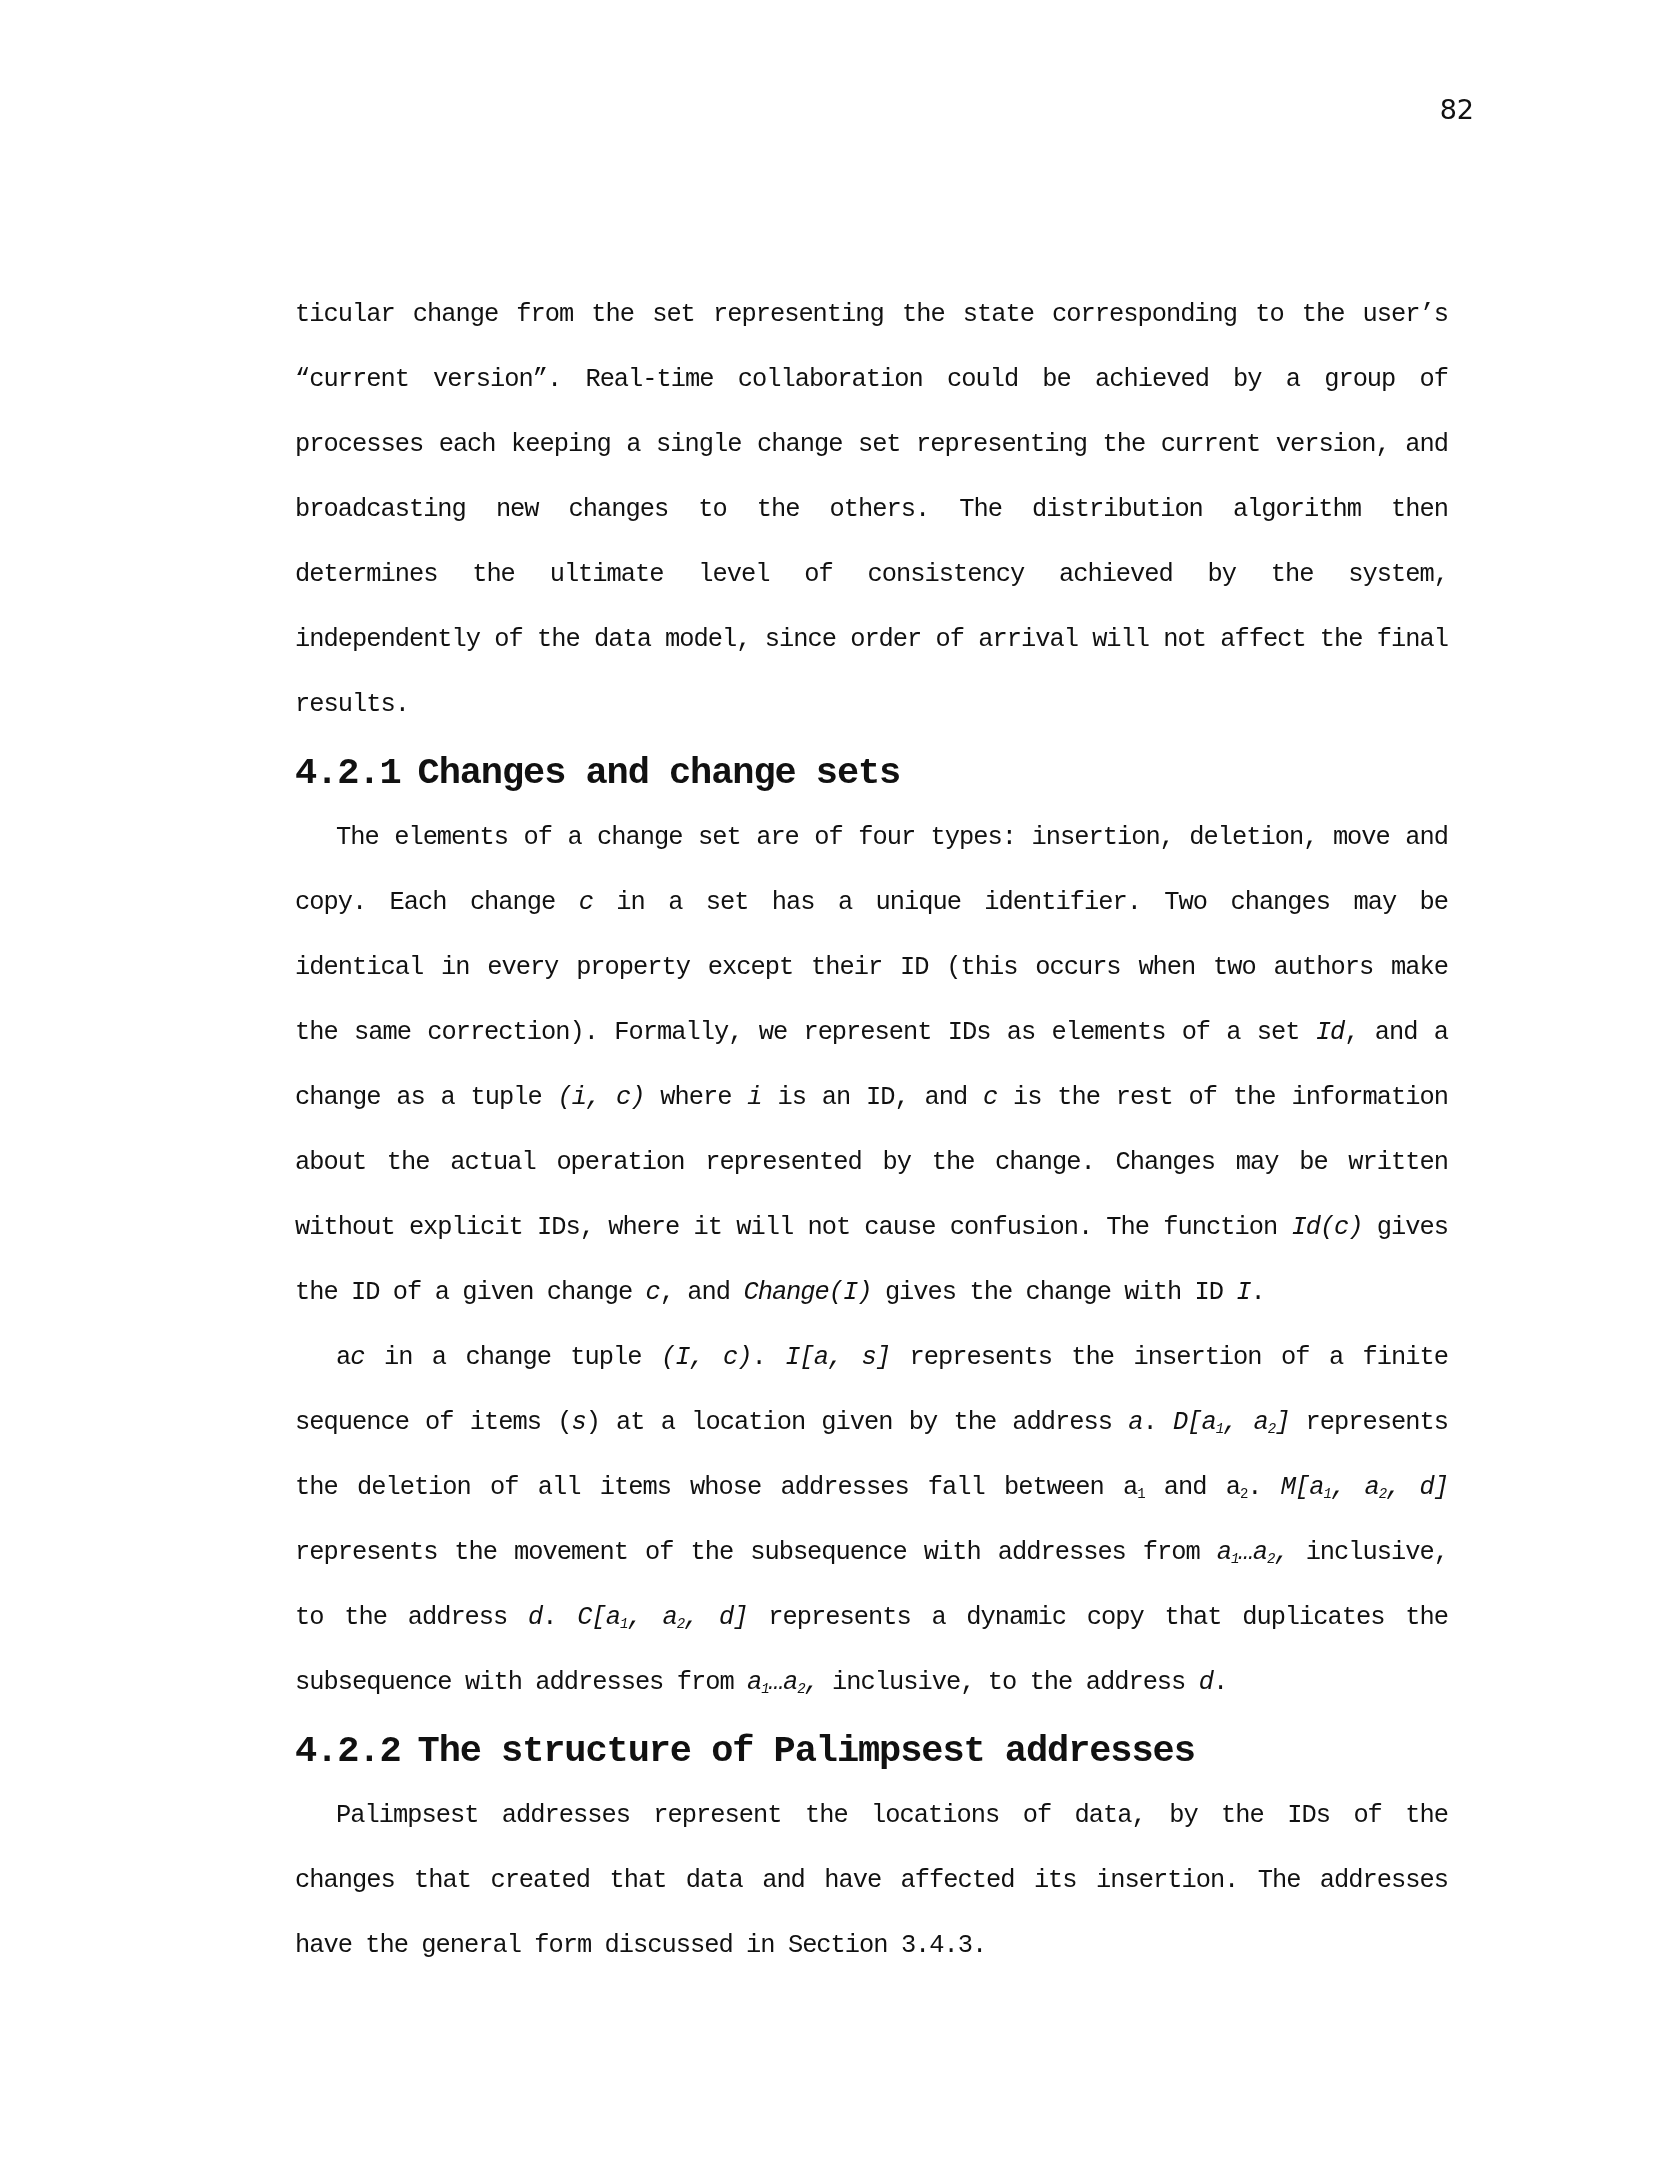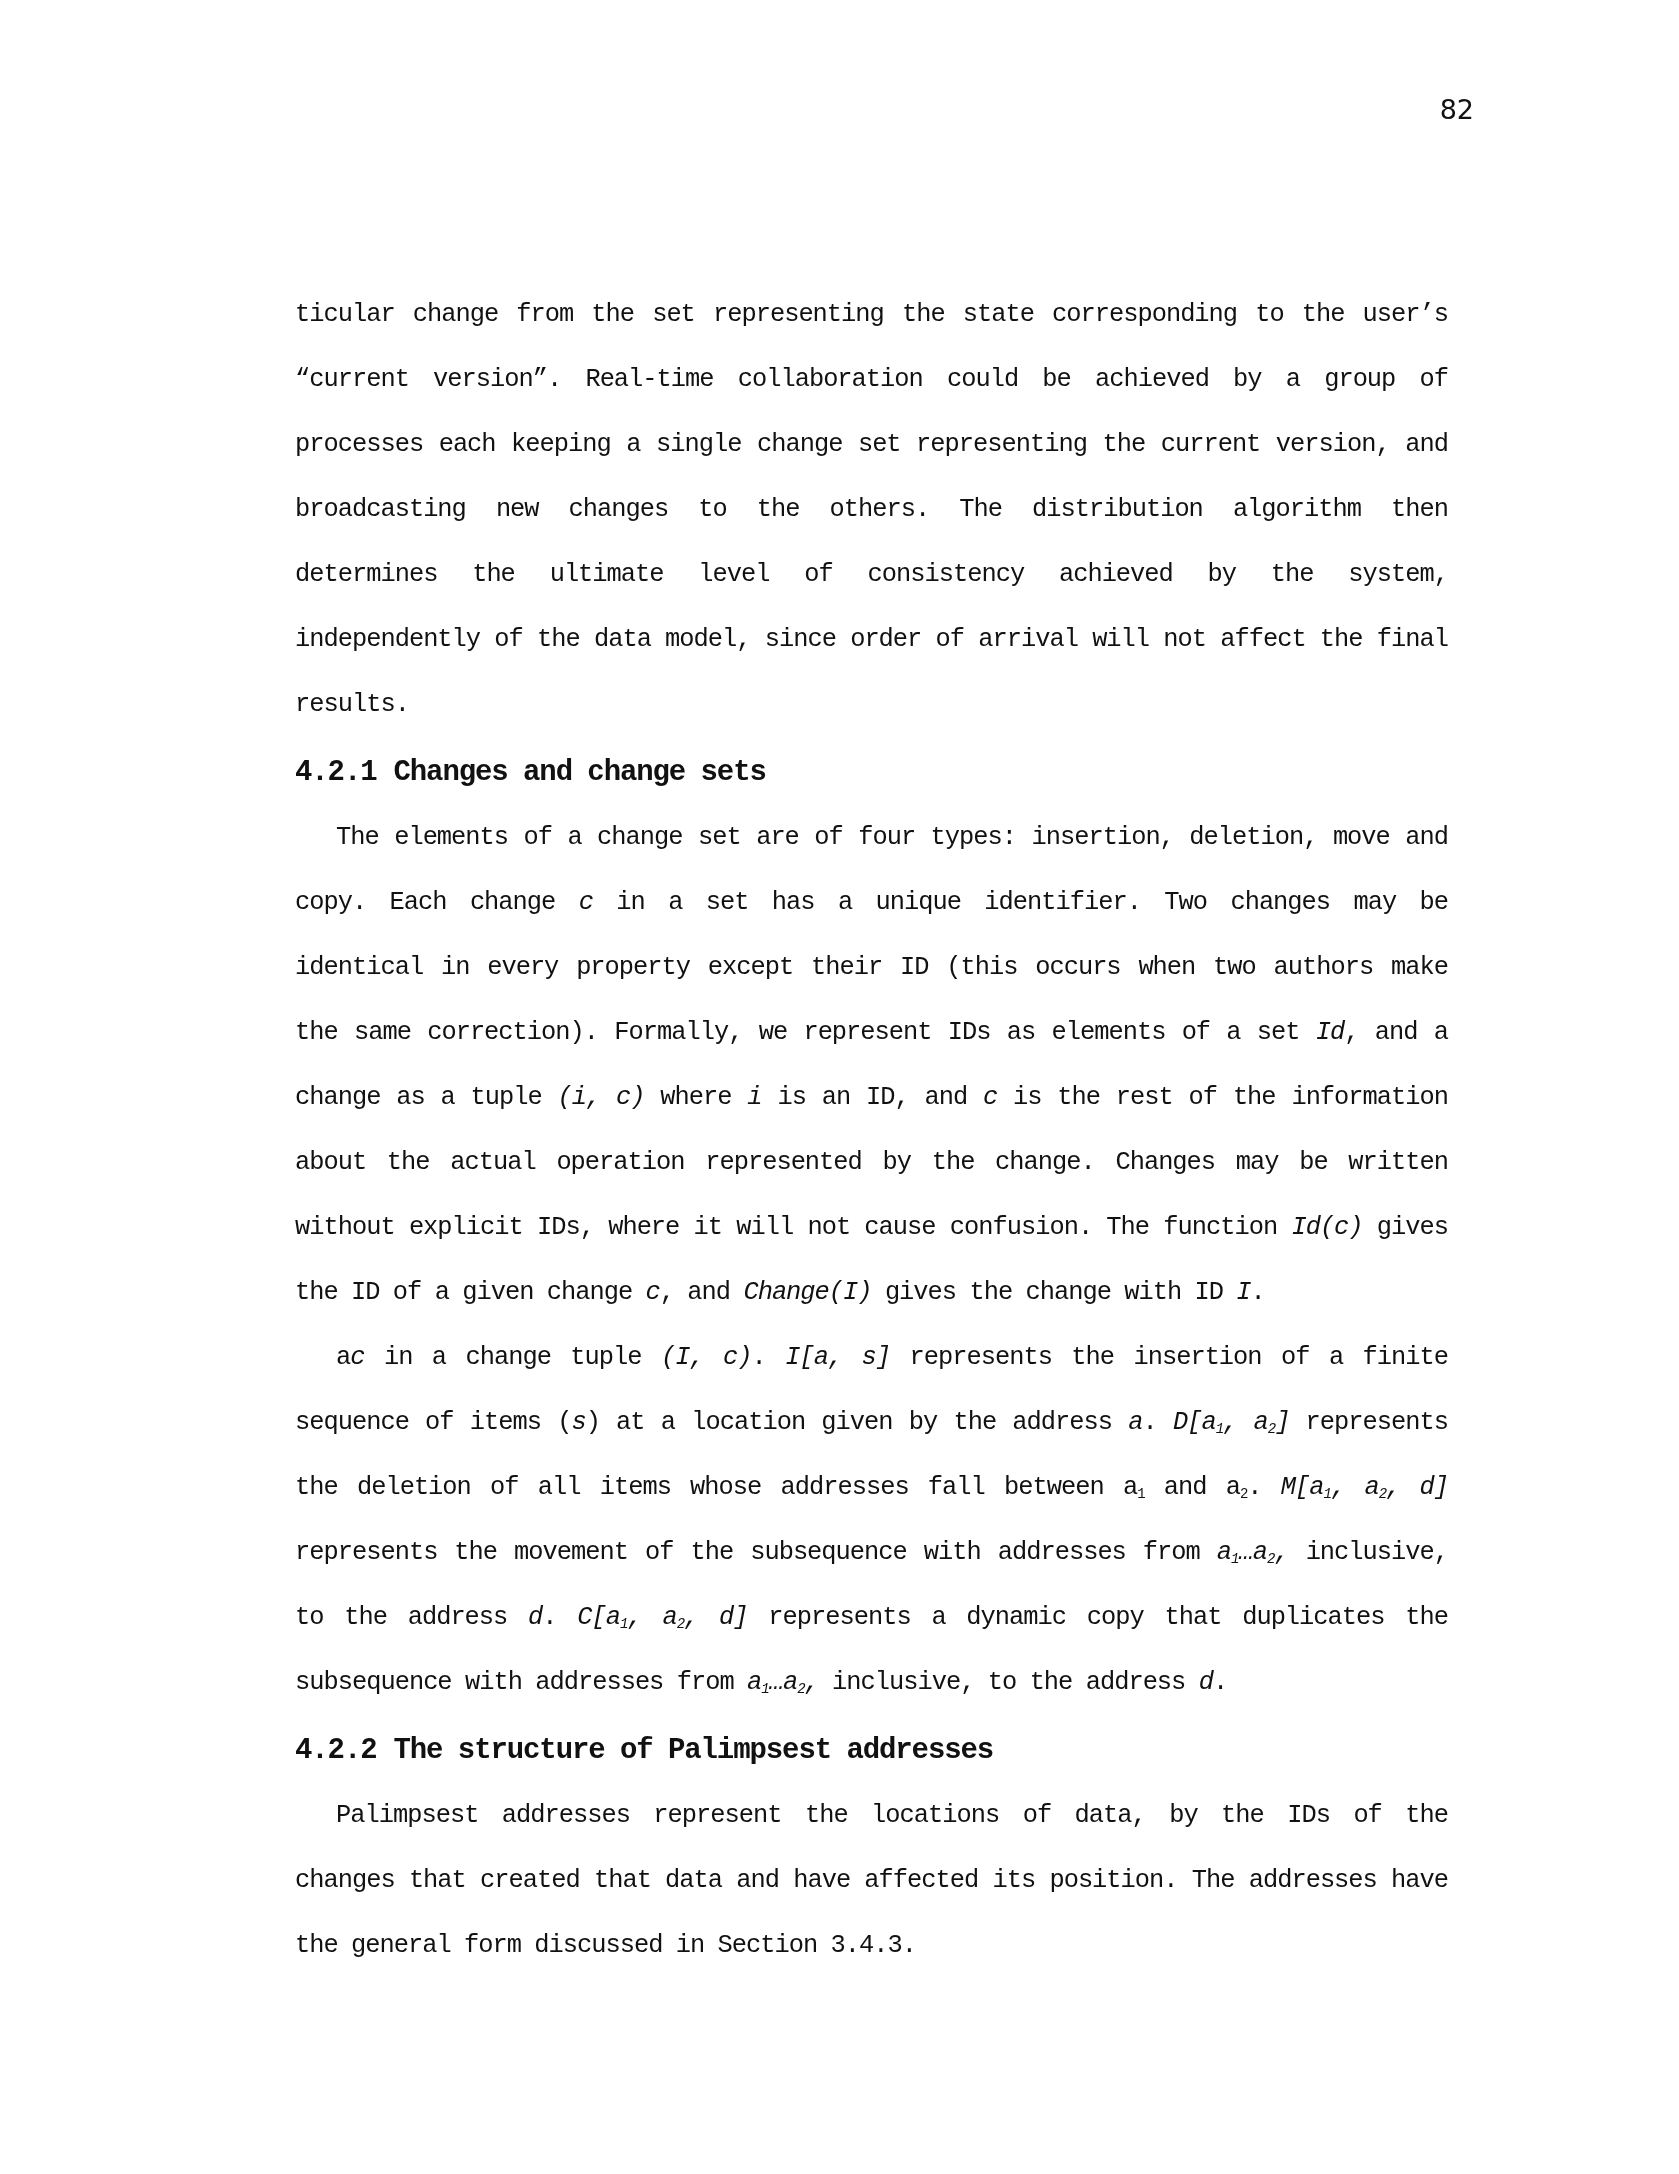--- a/index.html
+++ b/index.html
@@ -4,36 +4,36 @@
 <style>
   html, body { margin:0; padding:0; background:#ffffff; }
   body { width:1680px; height:2174px; position:relative; overflow:hidden; color:#111; }
   .page-num { position:absolute; top:94px; left:1412px; width:62px; text-align:right;
     font-family:"DejaVu Sans", sans-serif; font-size:27px; color:#111; }
   .body { position:absolute; left:295px; top:282px; width:1153px;
     font-family:Liberation Mono, monospace; font-size:25.4px; line-height:65px; text-align:justify;
     letter-spacing:-1px; word-spacing:-0.9px; font-stretch:condensed; }
   .body p { margin:0; }
   .body p.indent { text-indent:41px; }
-  .body h3 { margin:0; font-size:29px; font-weight:bold; line-height:72px; letter-spacing:-1.1px; height:68px; }
+  .body h3 { margin:0; font-size:37px; font-weight:bold; line-height:72px; letter-spacing:-1.1px; height:68px; }
   .body h3 .num { margin-right:17px; }
   i { font-style:italic; }
   sub { font-size:14px; vertical-align:-3.8px; line-height:0; }
 </style>
 </head>
 <body>
 
 <div class="page-num">82</div>
 
 <div class="body">
   <p>ticular change from the set representing the state corresponding to the user’s “current version”. Real-time collaboration could be achieved by a group of processes each keeping a single change set representing the current version, and broadcasting new changes to the others. The distribution algorithm then determines the ultimate level of consistency achieved by the system, independently of the data model, since order of arrival will not affect the final results.</p>
 
   <h3><span class="num">4.2.1</span><span>Changes and change sets</span></h3>
 
   <p class="indent"><span>The elements of a change set are of four types: insertion, deletion, move and copy. Each change </span><i>c</i><span> in a set has a unique identifier. Two changes may be identical in every property except their ID (this occurs when two authors make the same correction). Formally, we represent IDs as elements of a set </span><i>Id</i><span>, and a change as a tuple </span><i>(i, c)</i><span> where </span><i>i</i><span> is an ID, and </span><i>c</i><span> is the rest of the information about the actual operation represented by the change. Changes may be written without explicit IDs, where it will not cause confusion. The function </span><i>Id(c)</i><span> gives the ID of a given change </span><i>c</i><span>, and </span><i>Change(I)</i><span> gives the change with ID </span><i>I</i><span>.</span></p>
 
   <p class="indent"><span>a</span><i>c</i><span> in a change tuple </span><i>(I, c)</i><span>. </span><i>I[a, s]</i><span> represents the insertion of a finite sequence of items (</span><i>s</i><span>) at a location given by the address </span><i>a</i><span>. </span><i><span>D[a</span><sub>1</sub><span>, a</span><sub>2</sub><span>]</span></i><span> represents the deletion of all items whose addresses fall between a</span><sub>1</sub><span> and a</span><sub>2</sub><span>. </span><i><span>M[a</span><sub>1</sub><span>, a</span><sub>2</sub><span>, d]</span></i><span> represents the movement of the subsequence with addresses from </span><i><span>a</span><sub>1</sub><span>…a</span><sub>2</sub><span>,</span></i><span> inclusive, to the address </span><i>d</i><span>. </span><i><span>C[a</span><sub>1</sub><span>, a</span><sub>2</sub><span>, d]</span></i><span> represents a dynamic copy that duplicates the subsequence with addresses from </span><i><span>a</span><sub>1</sub><span>…a</span><sub>2</sub><span>,</span></i><span> inclusive, to the address </span><i>d</i><span>.</span></p>
 
   <h3><span class="num">4.2.2</span><span>The structure of Palimpsest addresses</span></h3>
 
-  <p class="indent">Palimpsest addresses represent the locations of data, by the IDs of the changes that created that data and have affected its position. The addresses have the general form discussed in Section 3.4.3.</p>
+  <p class="indent">Palimpsest addresses represent the locations of data, by the IDs of the changes that created that data and have affected its insertion. The addresses have the general form discussed in Section 3.4.3.</p>
 </div>
 
 
 </body></html>

